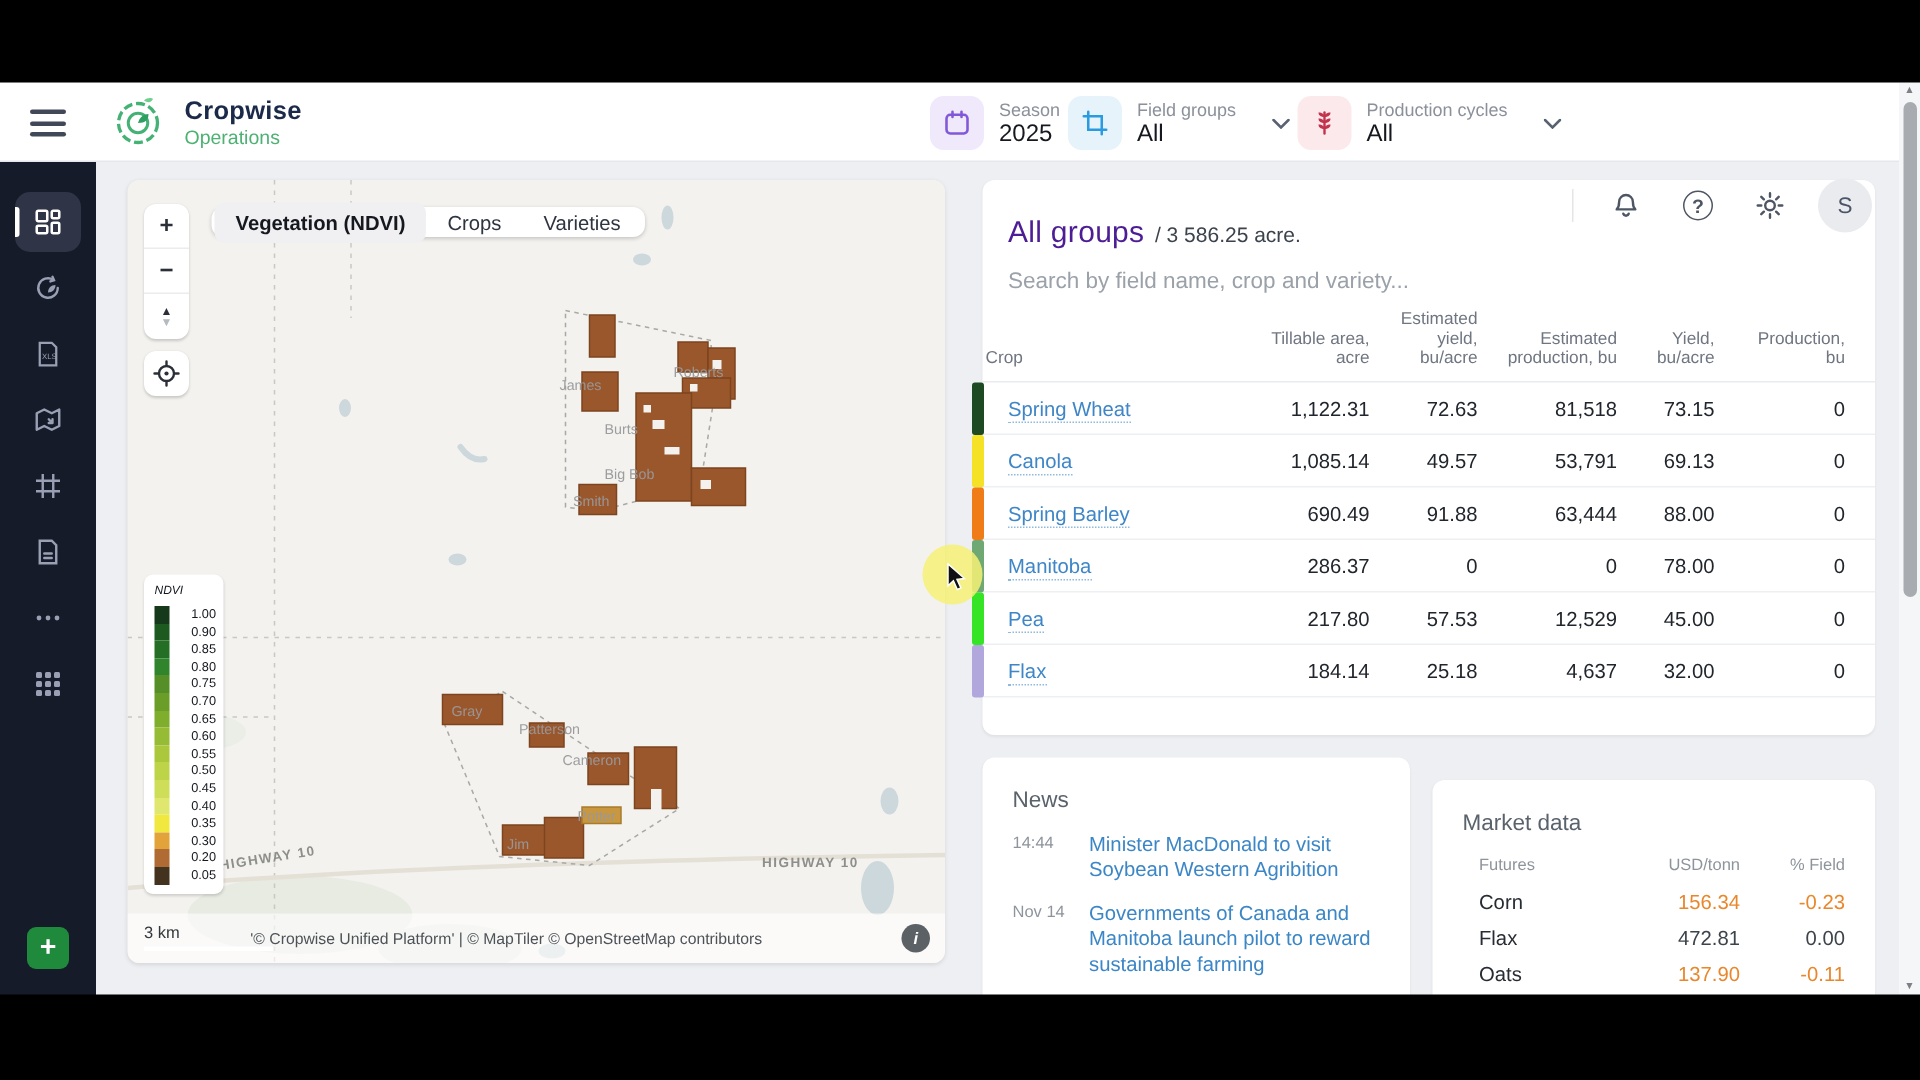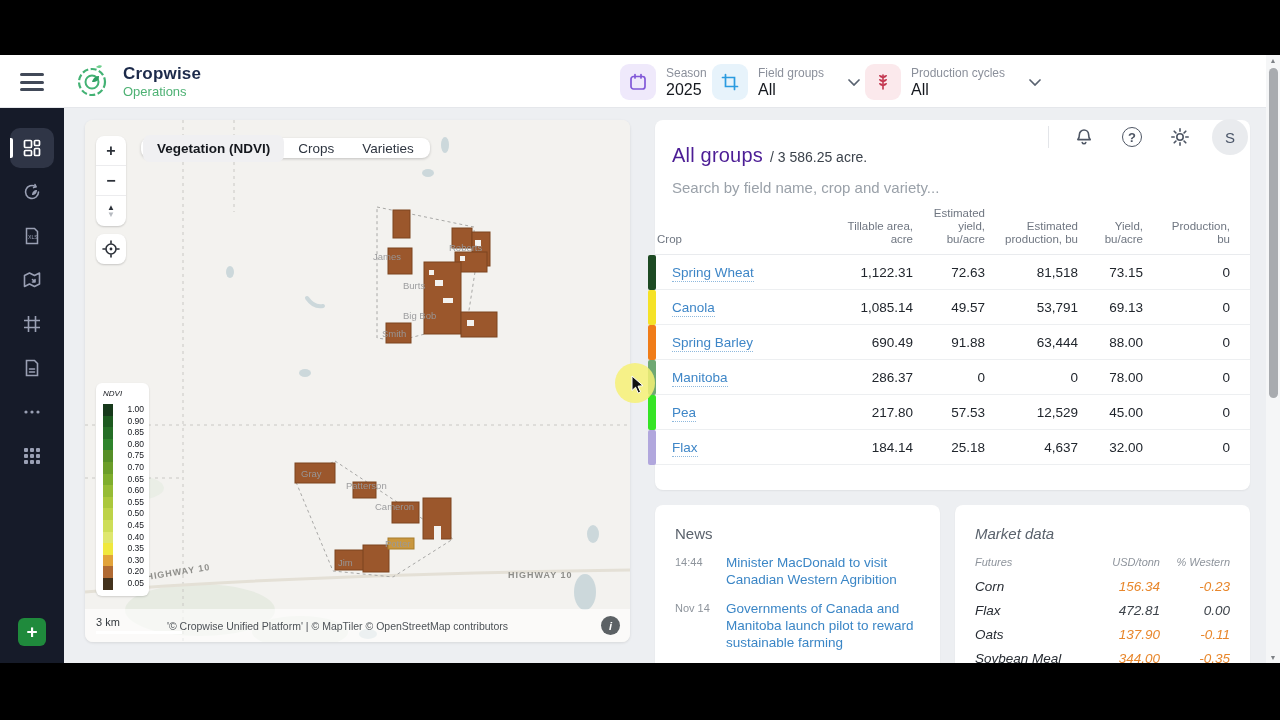--- a/index.html
+++ b/index.html
@@ -103,28 +103,28 @@
   .hc.c4 span { max-width:95px; } .hc.c5 span { max-width:48px; } .hc.c6 span { max-width:72px; }
 
   .trow { position:relative; display:flex; align-items:center; height:35px; border-bottom:1px solid #edeff1; }
   .rowbar { position:absolute; left:-7px; top:0; width:8px; height:35px; border-radius:2px; }
   .tc { font-size:13.5px; color:#21262d; text-align:right; }
   .tc.c1 { text-align:left; padding-left:17px; }
   .croplink { color:#3e86c7; cursor:pointer; border-bottom:1px dotted #8fb9dd; padding-bottom:1px; }
 
   
   #news-card { left:655px; top:505px; width:285px; height:175px; }
-  #market-card { left:955px; top:505px; width:295px; height:175px;font-style:italic; }
+  #market-card { left:955px; top:520px; width:295px; height:175px; }
   .card-title { font-size:15px; color:#5a626c; padding:20px 20px 0; }
   .news-item { display:flex; gap:9px; padding:12px 20px 0; }
   .news-time { width:42px; flex:none; font-size:11px; color:#8e949c; padding-top:2px; }
   .news-link { font-size:13.5px; color:#3b86c6; line-height:17px; cursor:pointer; }
   #mkt-head { display:flex; padding:14px 20px 0; font-size:11px; color:#8e949c; }
   .mkt-row { display:flex; padding:0 20px; height:24px; align-items:center; font-size:13.5px; }
-  .mkt-name { flex:1; color:#272c33; }
+  .mkt-name { flex:1; color:#272c33;margin-left:11px; }
   .mkt-price { width:85px; text-align:right; }
   .mkt-chg { width:70px; text-align:right; }
   #mkt-head .mkt-name { color:#8e949c; }
 
   
   #scrollbar { position:absolute; left:1266px; top:55px; width:14px; height:608px; background:#f5f6f7; z-index:30; }
   #sb-thumb { position:absolute; left:2.5px; top:13px; width:9px; height:330px; background:#a8abaf; border-radius:5px; }
   .sb-arrow { position:absolute; left:0; width:14px; text-align:center; font-size:7px; color:#7d8186; }
 
   
@@ -540,34 +540,34 @@
     <div class="tc c4">4,637</div>
     <div class="tc c5">32.00</div>
     <div class="tc c6">0</div>
   </div>
 </div>
 
 <div class="card" id="news-card">
   <div class="card-title">News</div>
   <div class="news-item">
     <div class="news-time">14:44</div>
-    <div class="news-link">Minister MacDonald to visit Canadian Western Agribition</div>
+    <div class="news-link">Minister MacDonald to visit Soybean Western Agribition</div>
   </div>
   <div class="news-item">
     <div class="news-time">Nov 14</div>
     <div class="news-link">Governments of Canada and Manitoba launch pilot to reward sustainable farming</div>
   </div>
 </div>
 
 <div class="card" id="market-card">
   <div class="card-title">Market data</div>
   <div id="mkt-head">
     <div class="mkt-name">Futures</div>
     <div class="mkt-price">USD/tonn</div>
-    <div class="mkt-chg">% Western</div>
+    <div class="mkt-chg">% Field</div>
   </div>
   <div class="mkt-row" style="margin-top:6px;">
     <div class="mkt-name">Corn</div>
     <div class="mkt-price" style="color: rgb(232, 135, 44);">156.34</div>
     <div class="mkt-chg" style="color: rgb(232, 135, 44);">-0.23</div>
   </div>
   <div class="mkt-row">
     <div class="mkt-name">Flax</div>
     <div class="mkt-price" style="color: rgb(61, 67, 74);">472.81</div>
     <div class="mkt-chg" style="color: rgb(61, 67, 74);">0.00</div>

